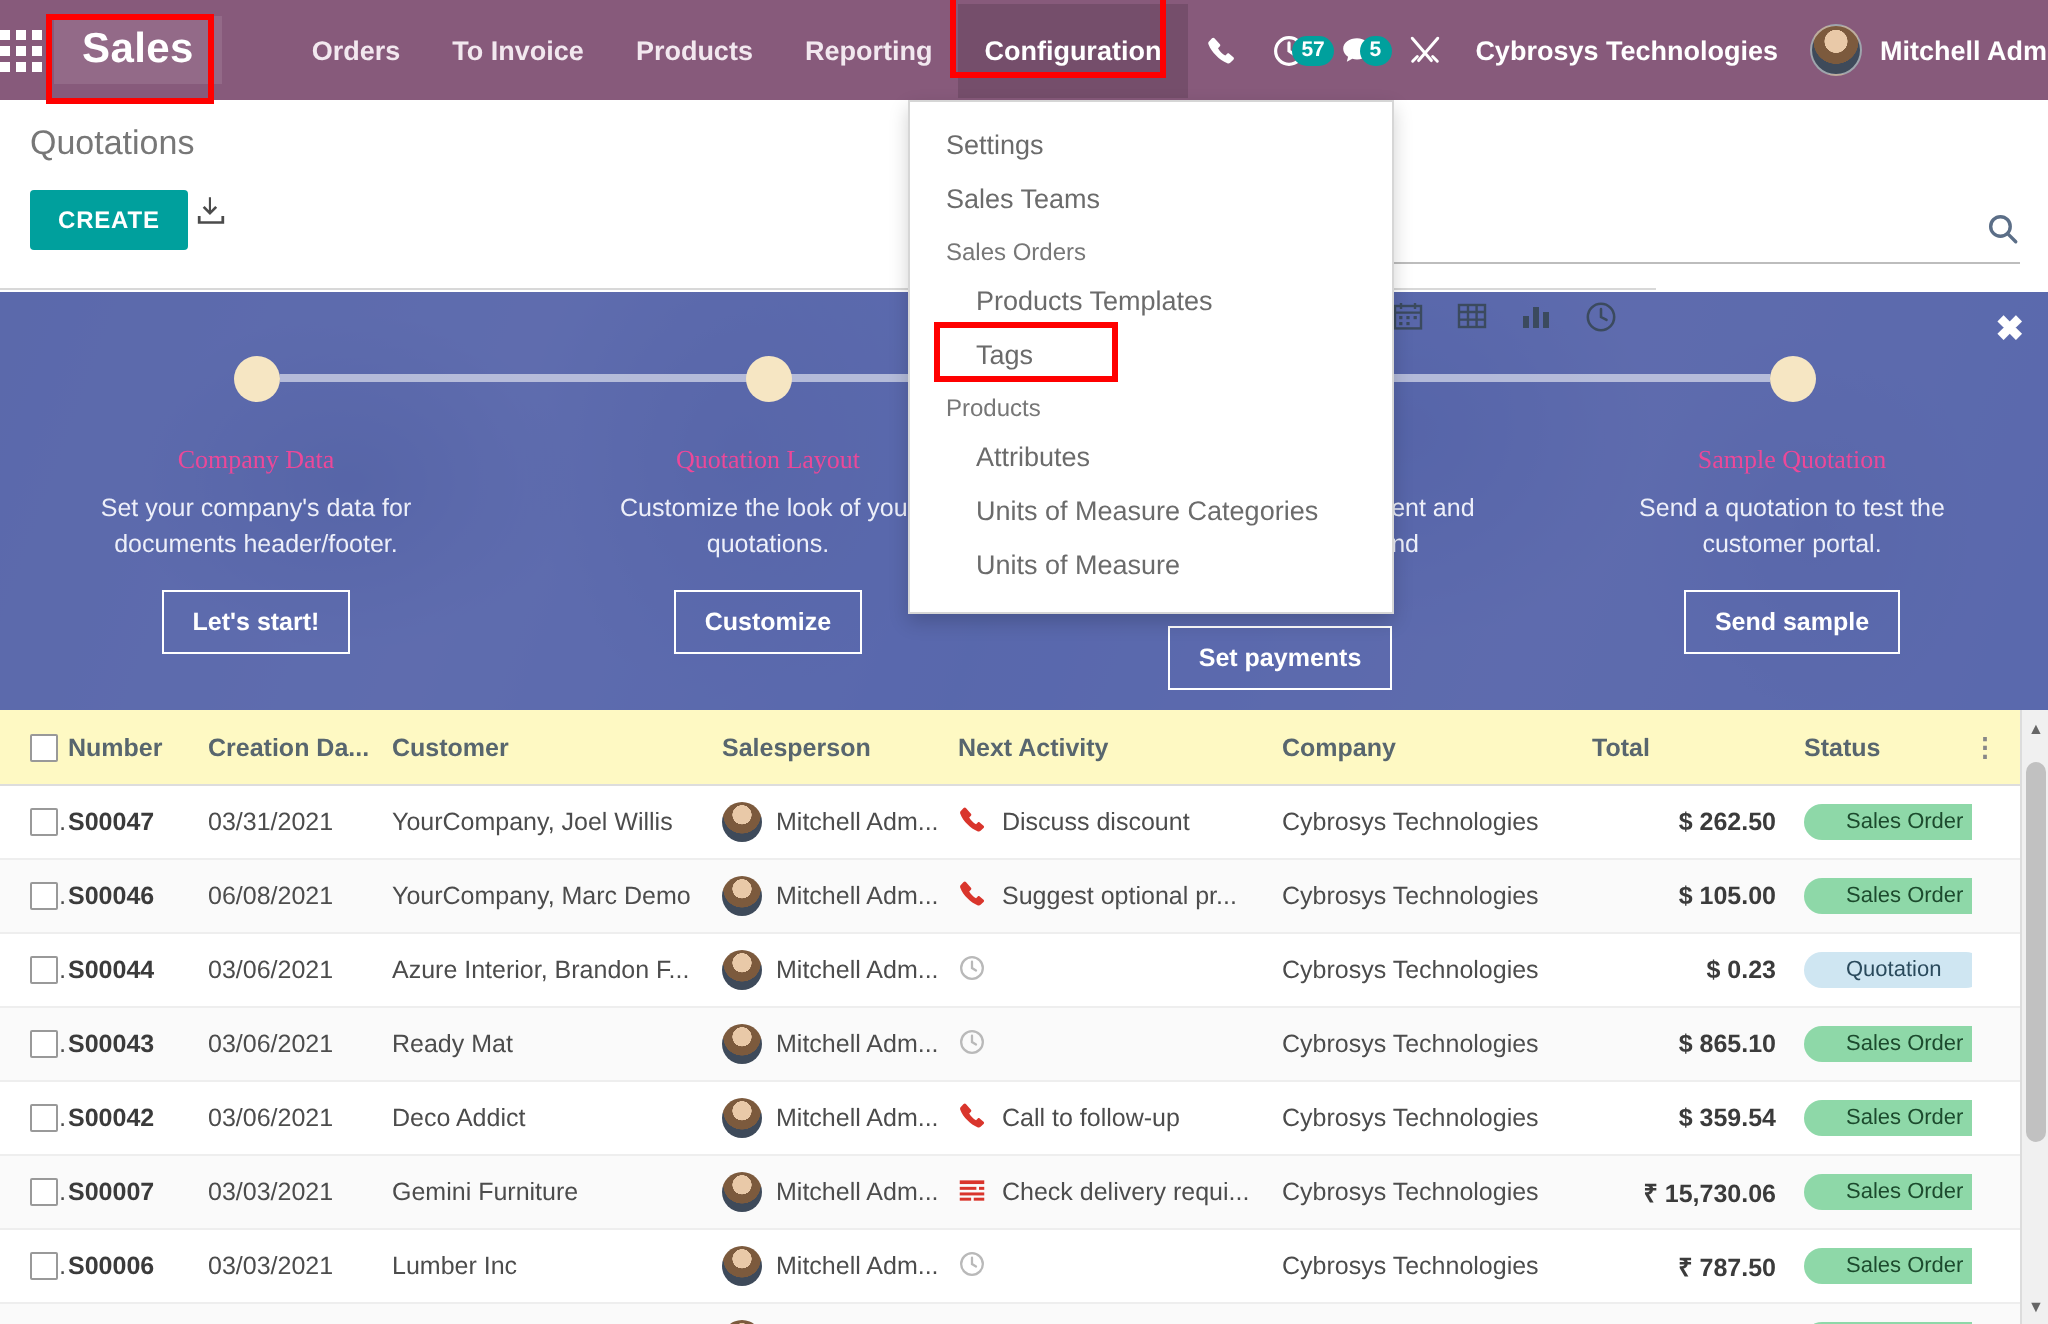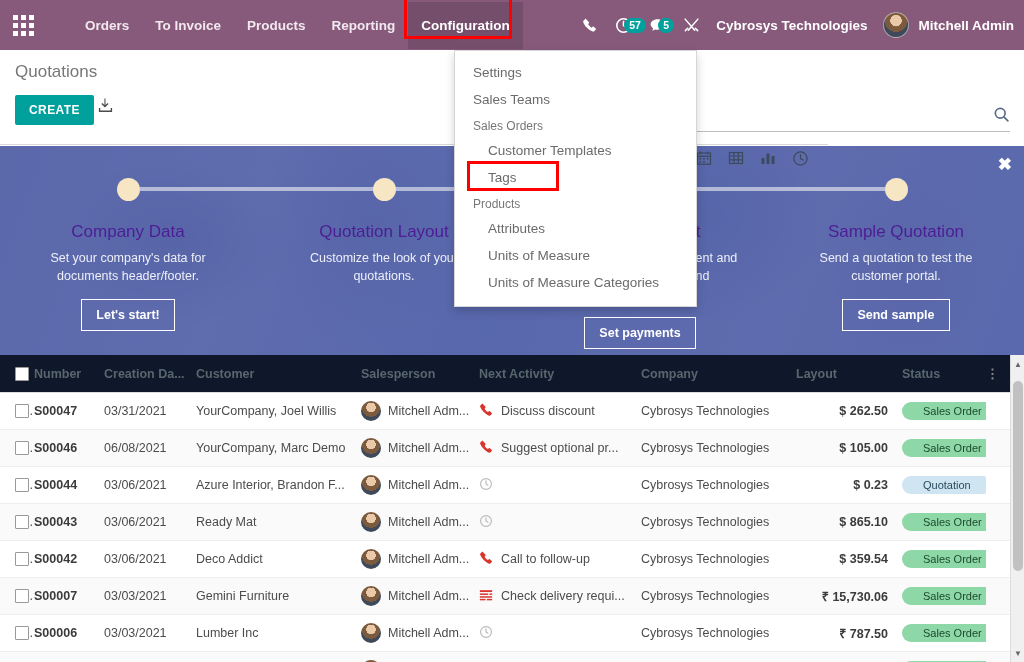--- a/index.html
+++ b/index.html
@@ -154,22 +154,22 @@
     position: absolute; top: 41px; left: 140px; width: 745px; height: 4px;
     background: rgba(255,255,255,.55);
   }
   .steps { position: absolute; top: 0; left: 0; width: 1024px; display: flex; }
   .step { flex: 1; display: flex; flex-direction: column; align-items: center; }
   .dot {
     width: 23px; height: 23px; border-radius: 50%;
     background: #F6E6C3; margin-top: 32px; position: relative; z-index: 2;
   }
   .step-title {
-    margin-top: 21px; font-size: 17px; color: #4c1d95; font-weight: normal;
-    text-align: center; white-space: nowrap;
+    margin-top: 21px; font-size: 13px; color: #ec4899; font-weight: normal;
+    text-align: center; white-space: nowrap; font-family: Liberation Serif, serif;
   }
   .step-desc {
     margin-top: 7px; font-size: 12.5px; color: #EDEFF9;
     text-align: center; line-height: 18px; max-width: 200px;
   }
   .step-btn {
     margin-top: 14px; padding: 8px 14px;
     border: 1px solid #fff; background: transparent;
     color: #fff; font-size: 12.5px; font-weight: bold;
     cursor: pointer; white-space: nowrap;
@@ -184,21 +184,21 @@
   
   .list-wrap {
     position: absolute; top: 355px; left: 0; width: 1024px; height: 307px;
     background: #fff; overflow: hidden;
   }
   table.olist { width: 1010px; border-collapse: collapse; table-layout: fixed; }
   table.olist th {
     font-size: 12.5px; color: #58666e; font-weight: bold;
     text-align: left; padding: 11px 6px 11px 0;
     border-bottom: 1px solid #dddddd; white-space: nowrap;
-    background: #0f172a;
+    background: #fef9c3;
   }
   table.olist td {
     font-size: 12.5px; color: #4c4c4c;
     padding: 8px 6px 8px 0; border-bottom: 1px solid #eeeeee;
     white-space: nowrap; overflow: hidden; text-overflow: ellipsis;
     height: 31px;
   }
   tr.orow:nth-child(even) td { background: #fafafa; }
   .c-check { width: 34px; padding-left: 15px !important; }
   .c-num   { width: 70px; }
@@ -260,20 +260,24 @@
           <i></i>
           <i></i>
           <i></i>
           <i></i>
           <i></i>
           <i></i>
           <i></i>
           <i></i>
         </div>
     </div>
+    <div class="brand-wrap">
+      <div class="brand">Sales</div>
+      <div class="hl-box" style="left:2px; top:-1px; width:84px; height:45px;"></div>
+    </div>
 
     <div class="nav-items">
       <div class="nav-item">Orders</div>
       <div class="nav-item">To Invoice</div>
       <div class="nav-item">Products</div>
       <div class="nav-item">Reporting</div>
       <div style="position:relative;">
         <div class="nav-item active">Configuration</div>
         <div class="hl-box" style="left:-4px; top:-5px; width:108px; height:42px;"></div>
       </div>
@@ -407,20 +411,21 @@
         <div class="step">
           <div class="dot"></div>
           <div class="step-title">Company Data</div>
           <div class="step-desc">Set your company's data for documents header/footer.</div>
           <button class="step-btn">Let's start!</button>
         </div>
         <div class="step">
           <div class="dot"></div>
           <div class="step-title">Quotation Layout</div>
           <div class="step-desc">Customize the look of your quotations.</div>
+          <button class="step-btn">Customize</button>
         </div>
         <div class="step">
           <div class="dot"></div>
           <div class="step-title">Online Payment</div>
           <div class="step-desc">Request an online prepayment and electronic signatures and payments.</div>
           <button class="step-btn">Set payments</button>
         </div>
         <div class="step">
           <div class="dot"></div>
           <div class="step-title">Sample Quotation</div>
@@ -438,21 +443,21 @@
         <tr>
           <th class="c-check">
             <span class="cb"></span>
           </th>
           <th class="c-num">Number</th>
           <th class="c-date">Creation Da...</th>
           <th class="c-cust">Customer</th>
           <th class="c-sales">Salesperson</th>
           <th class="c-act">Next Activity</th>
           <th class="c-comp">Company</th>
-          <th class="c-total">Layout</th>
+          <th class="c-total">Total</th>
           <th class="c-status">Status</th>
           <th class="c-opt"><span class="dots-v">⋮</span></th>
         </tr>
       </thead>
       <tbody id="tbody">
           <tr class="orow">
             <td class="c-check"><span class="cb"></span></td>
             <td class="c-num"><span class="num-cell">S00047</span></td>
             <td class="c-date">03/31/2021</td>
             <td class="c-cust">YourCompany, Joel Willis</td>
@@ -635,24 +640,24 @@
   <div class="vscroll">
     <div class="arrow up">▲</div>
     <div class="thumb"></div>
     <div class="arrow down">▼</div>
   </div>
 
   <div class="dropdown">
     <div class="dd-item">Settings</div>
     <div class="dd-item">Sales Teams</div>
     <div class="dd-section">Sales Orders</div>
-    <div class="dd-item dd-sub">Customer Templates</div>
+    <div class="dd-item dd-sub">Products Templates</div>
     <div class="dd-highlight-wrap">
       <div class="dd-item dd-sub">Tags</div>
       <div class="hl-box" style="left:12px; top:-3px; width:92px; height:30px;"></div>
     </div>
     <div class="dd-section">Products</div>
     <div class="dd-item dd-sub">Attributes</div>
+    <div class="dd-item dd-sub">Units of Measure Categories</div>
     <div class="dd-item dd-sub">Units of Measure</div>
-    <div class="dd-item dd-sub">Units of Measure Categories</div>
   </div>
 
 </div>
 
 </body></html>

